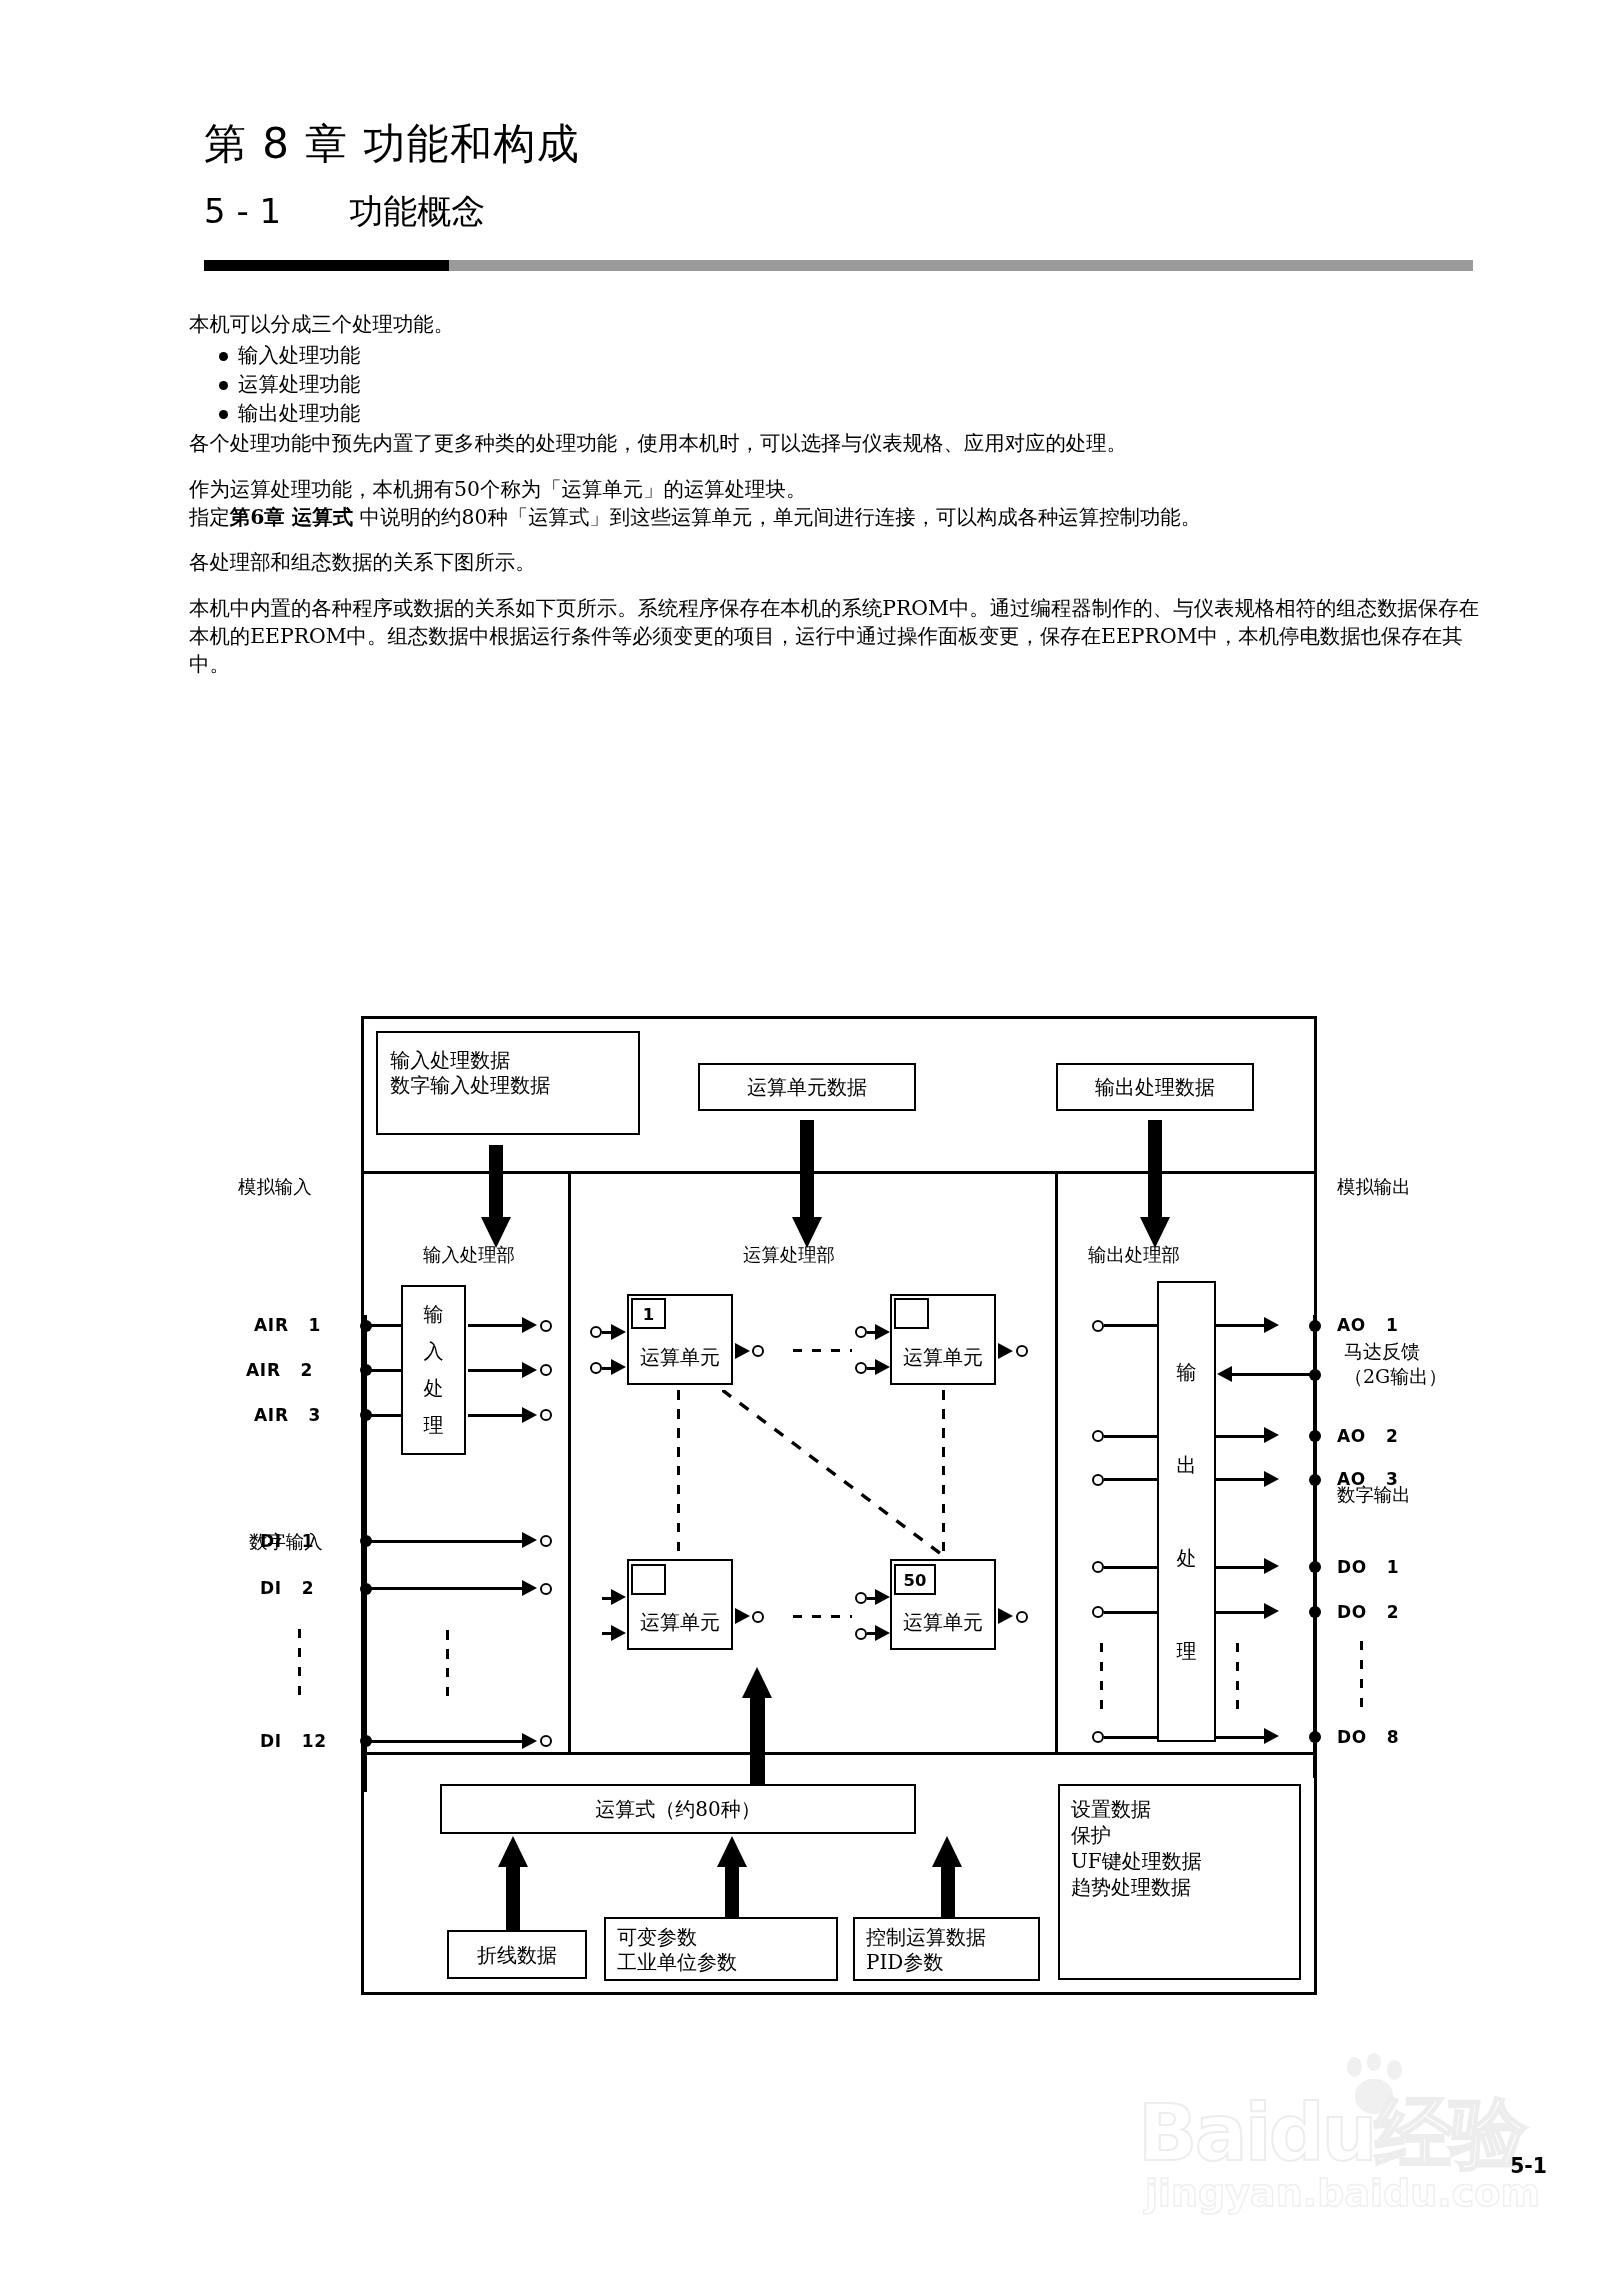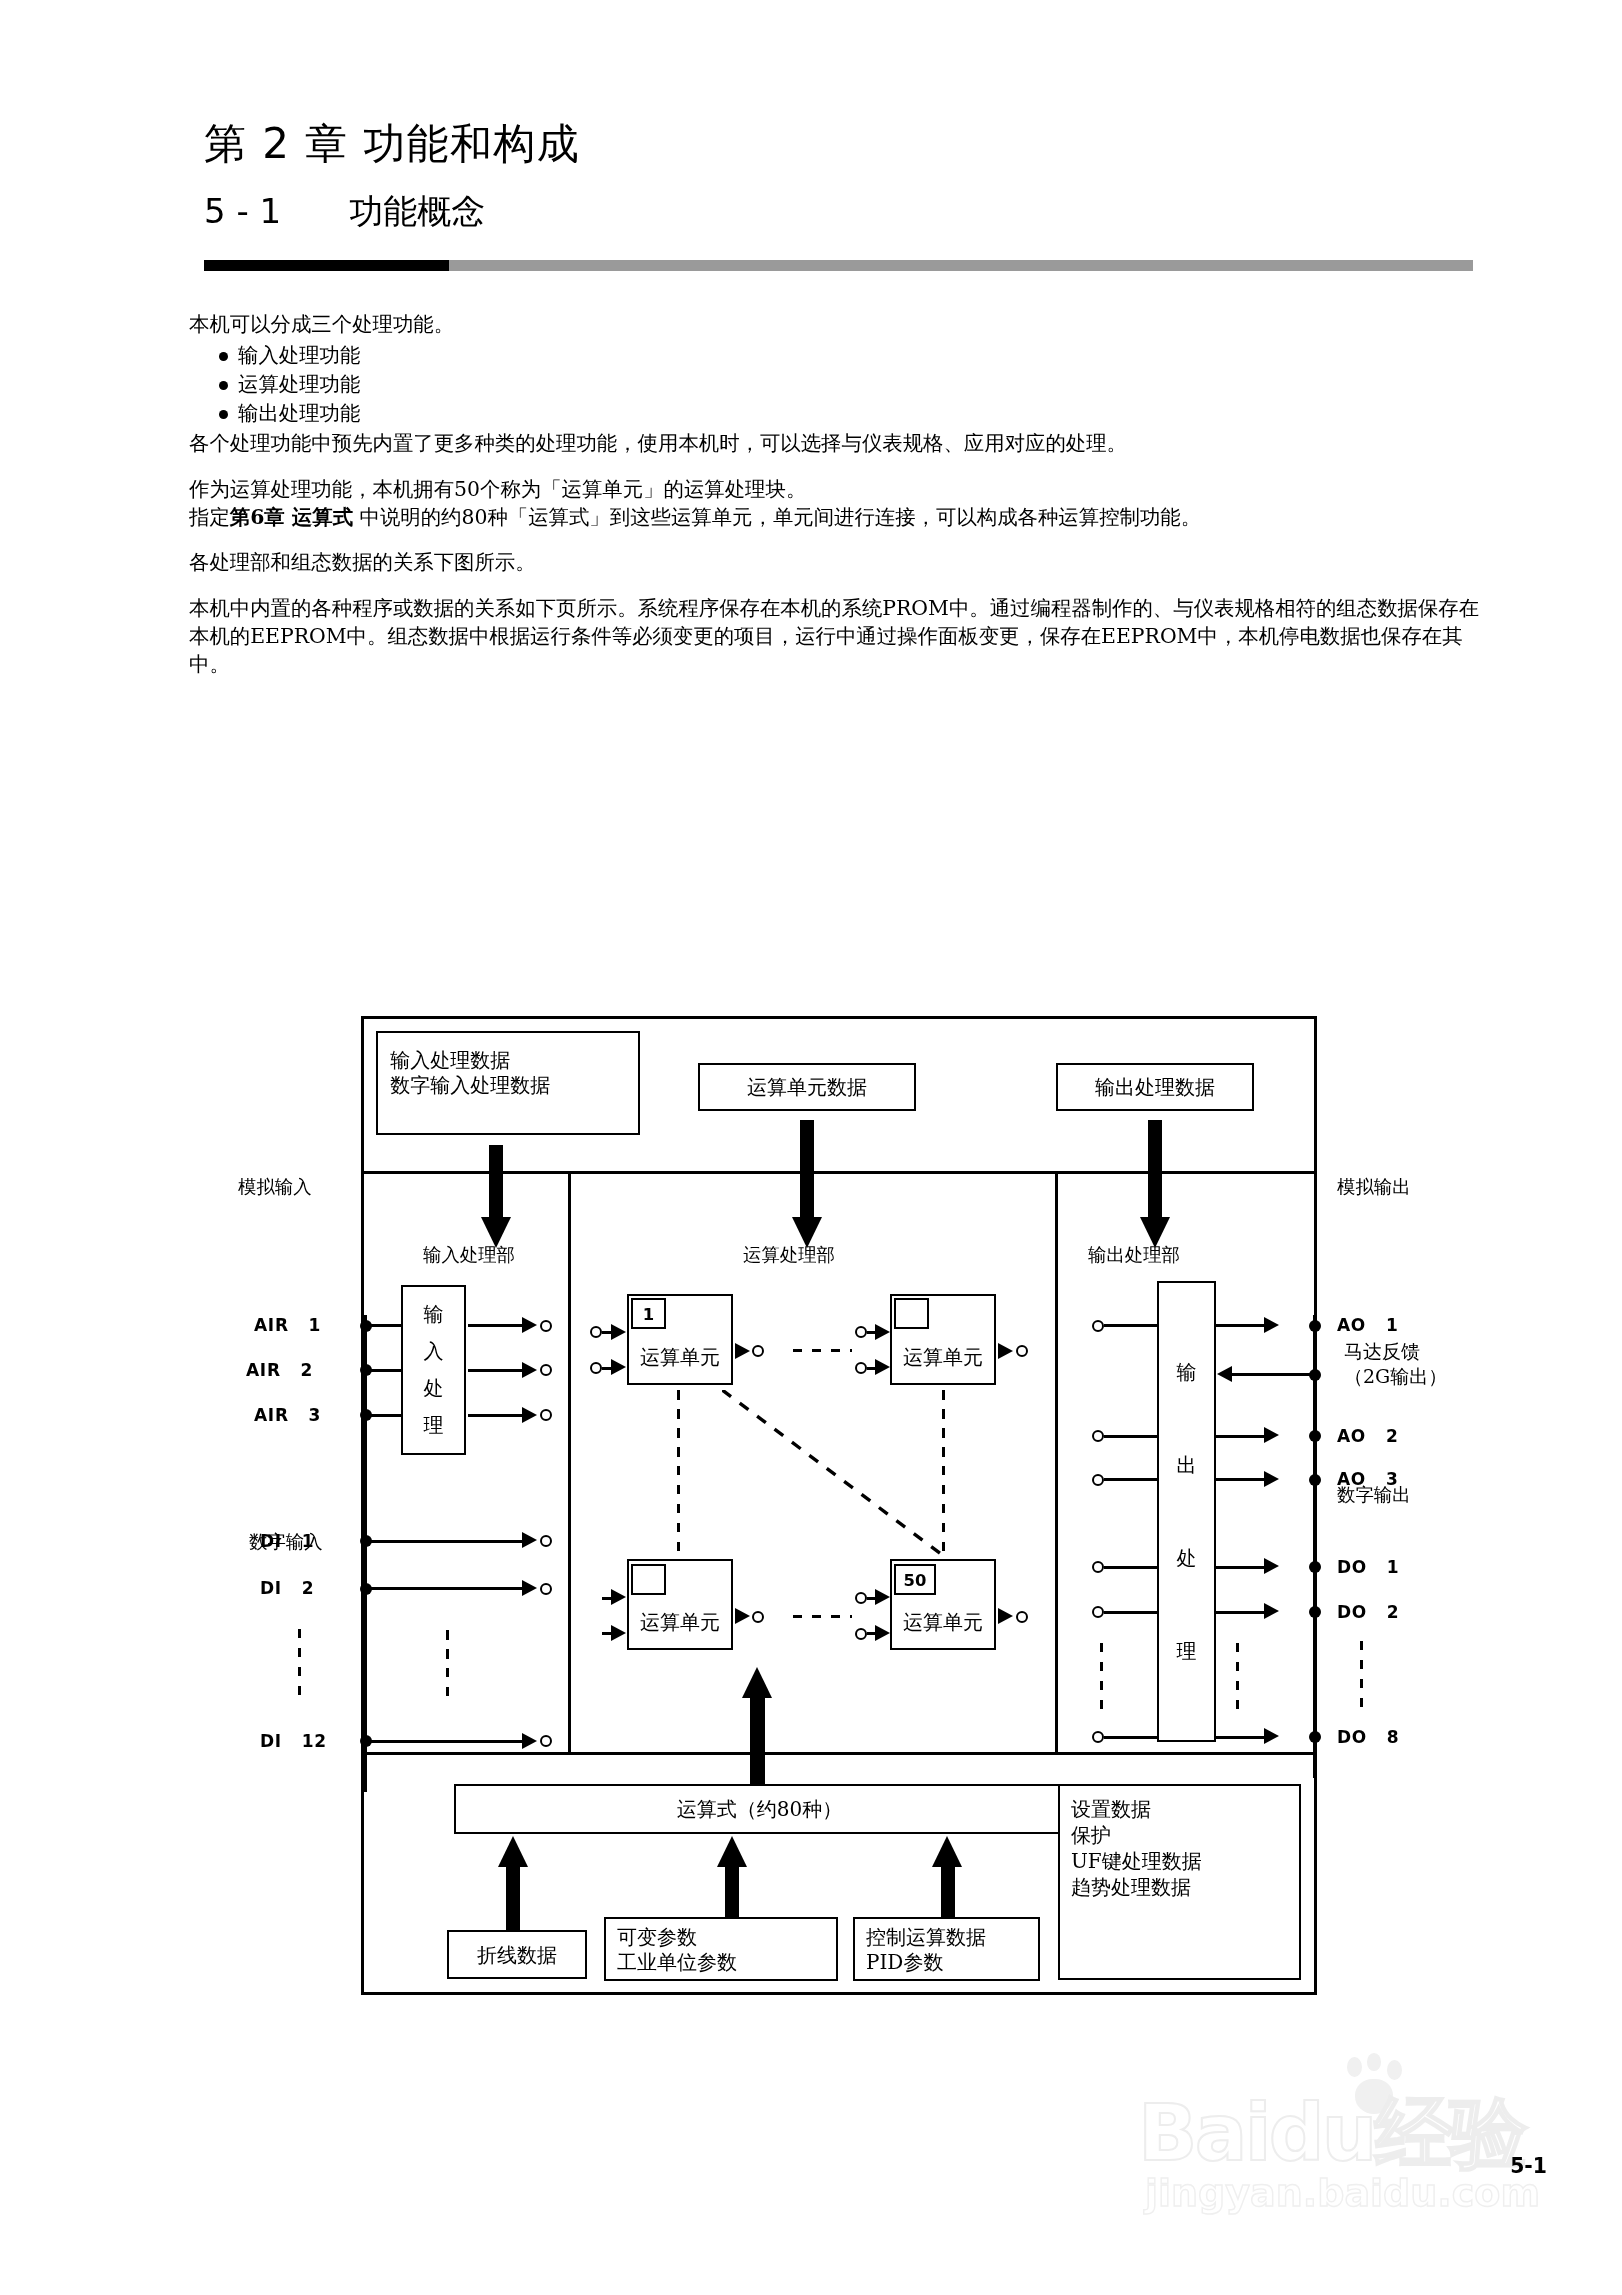--- a/index.html
+++ b/index.html
@@ -85,21 +85,21 @@
   .wm2{left:1145px;top:2171px;font-size:38px;letter-spacing:0px;
        -webkit-text-stroke:1.4px #efefef;color:transparent;}
   .wm-paw{position:absolute;left:1332px;top:2057px;width:82px;height:59px;}
   .wm-paw div{position:absolute;background:#f0f0f0;border-radius:50%;}
 </style>
 </head>
 <body>
 
 <div id="page">
 
-  <div class="chapter-title">第 2 章 功能和构成</div>
+  <div class="chapter-title">第 8 章 功能和构成</div>
   <div class="section-title">5 - 1　　功能概念</div>
   <div class="rule"></div>
 
   <div class="body">
     <p>本机可以分成三个处理功能。</p>
     <ul class="bullets">
       <li><span class="dot"></span><span>输入处理功能</span></li>
       <li><span class="dot"></span><span>运算处理功能</span></li>
       <li><span class="dot"></span><span>输出处理功能</span></li>
     </ul>
@@ -333,21 +333,21 @@
     <div class="dash-v" style="left:1236px;top:1643px;height:75px;"></div>
     <div class="dash-v" style="left:1360px;top:1641px;height:76px;"></div>
 
     <div class="odot" style="left:1092px;top:1731px;"></div>
     <div class="hline" style="left:1104px;top:1736px;width:55px;"></div>
     <div class="hline" style="left:1215px;top:1736px;width:50px;"></div>
     <div class="ar-r" style="left:1264px;top:1728px;"></div>
     <div class="fdot" style="left:1309px;top:1731px;"></div>
     <div class="mono-pin" style="left:1337px;top:1727px;"><span>DO</span>&nbsp;&nbsp;&nbsp;<span>8</span></div>
 
-    <div class="box" style="left:454px;top:1784px;width:611px;height:50px;padding-left:16px;">
+    <div class="box" style="left:440px;top:1784px;width:476px;height:50px;padding-left:16px;">
       <div class="t">运算式（约80种）</div>
     </div>
 
     <div class="bigarrow">
       <div class="stem" style="left:506px;top:1864px;width:13.6px;height:68px;"></div>
       <div class="ar-u" style="left:498px;top:1836px;"></div>
     </div>
     <div class="bigarrow">
       <div class="stem" style="left:725px;top:1864px;width:13.6px;height:68px;"></div>
       <div class="ar-u" style="left:717px;top:1836px;"></div>

